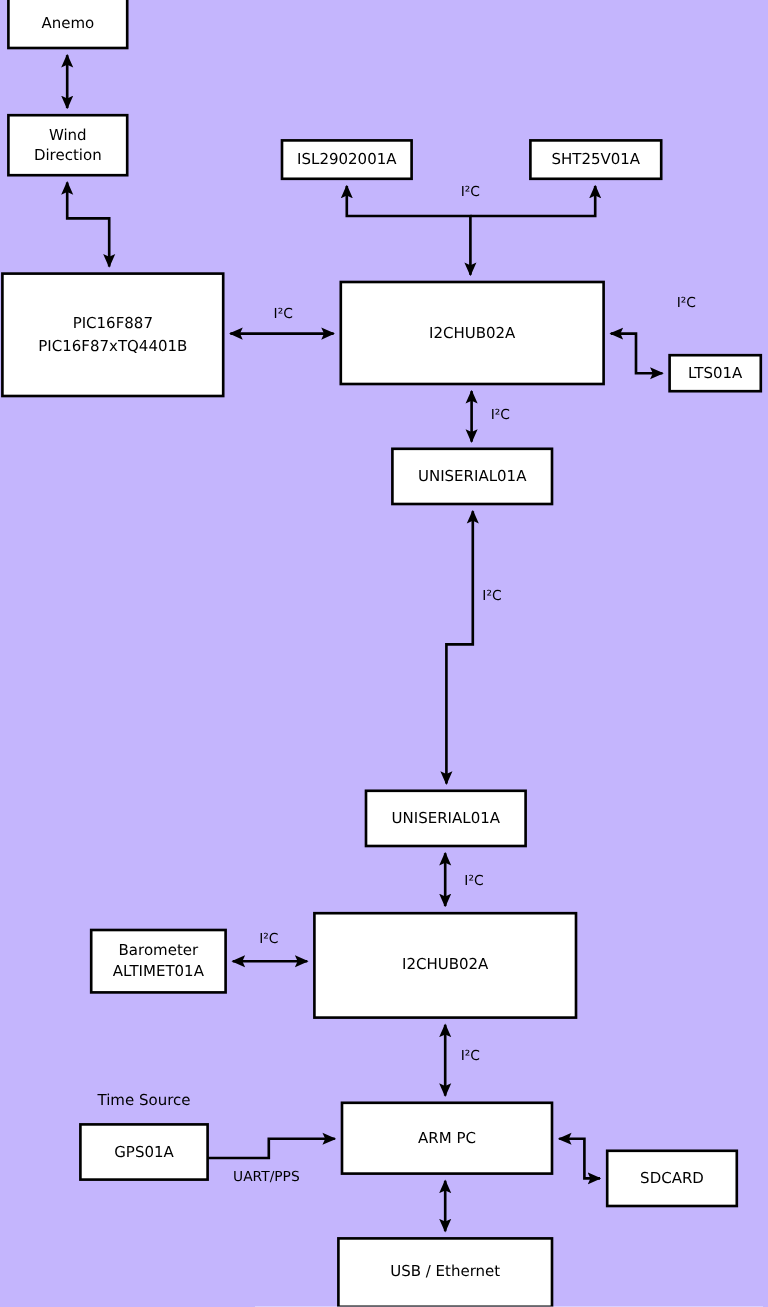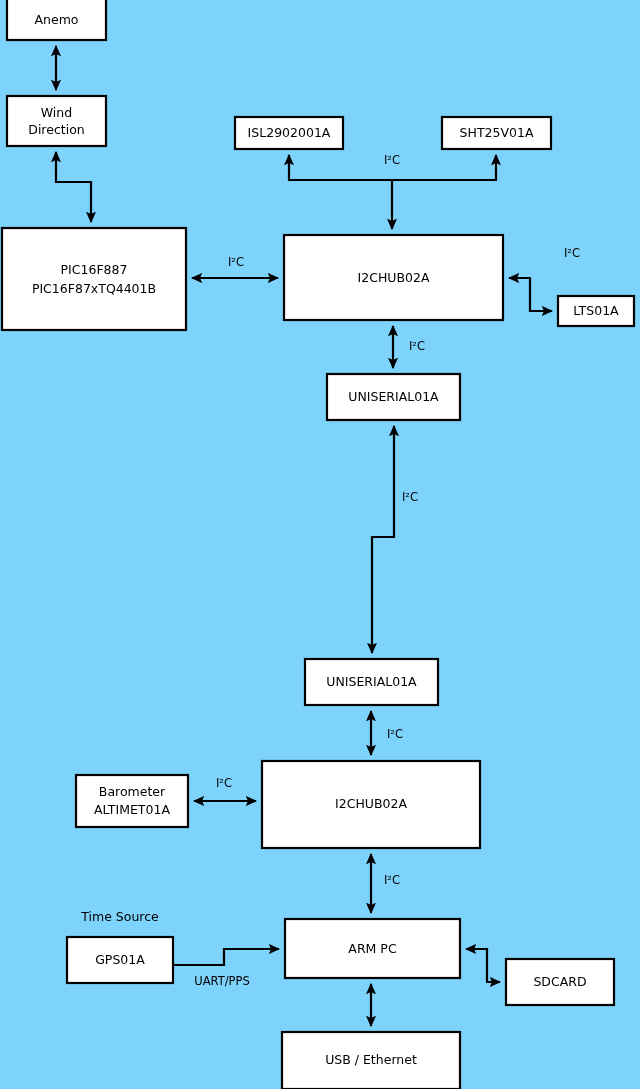--- a/index.html
+++ b/index.html
@@ -4,21 +4,21 @@
 <style>
   html, body {
     margin: 0;
     padding: 0;
     background: #ffffff;
   }
   #diagram-root {
     position: relative;
     width: 640px;
     height: 1089px;
-    background: #7dd3fc;
+    background: #c4b5fd;
     font-family: "DejaVu Sans", "Liberation Sans", sans-serif;
     overflow: hidden;
   }
   svg.canvas {
     position: absolute;
     left: 0;
     top: 0;
     width: 640px;
     height: 1089px;
   }

